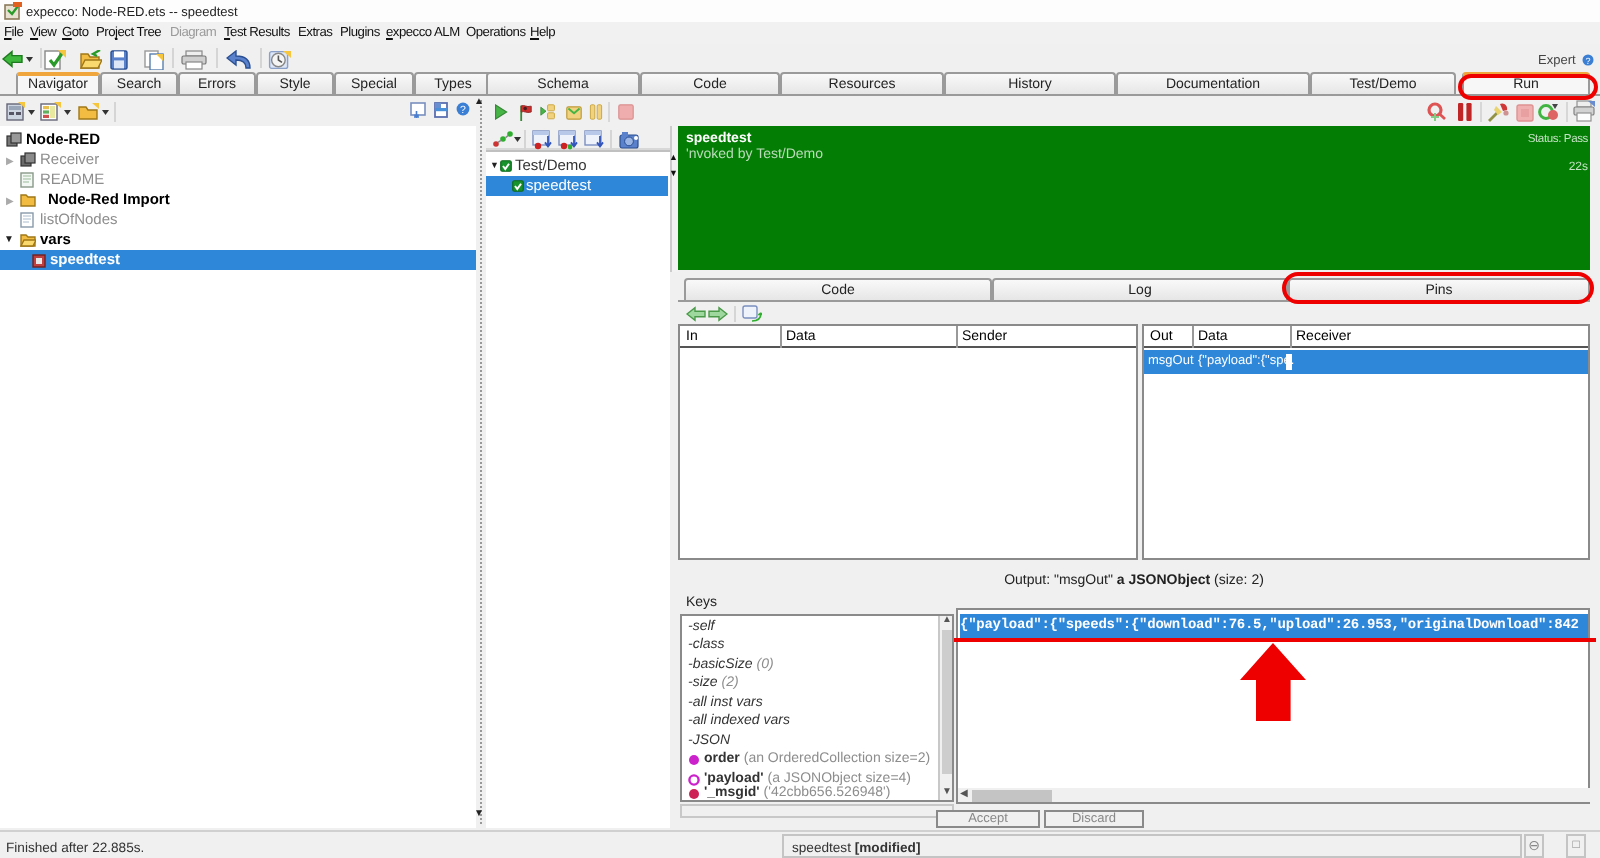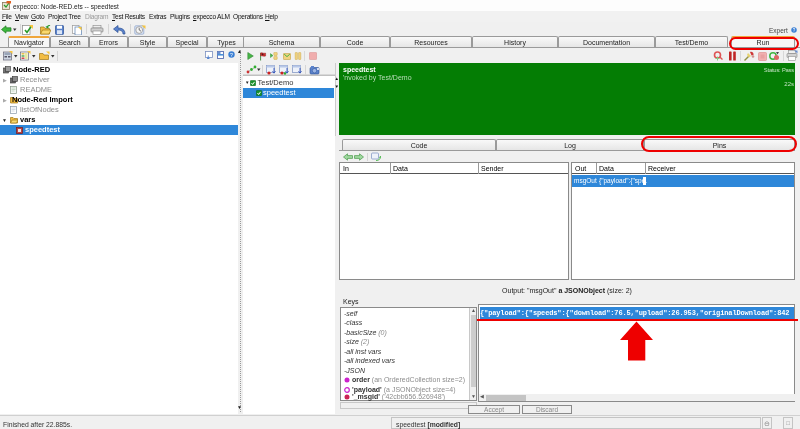--- a/index.html
+++ b/index.html
@@ -285,21 +285,21 @@
   <div class="trow gray" style="left:20px;top:12px">Receiver</div>
   <svg class="icon" style="left:10px;top:23px" width="7" height="8" viewBox="0 0 7 8">
       <rect x="0.5" y="0.5" width="6" height="7" fill="#f4f8f4" stroke="#889988" stroke-width="0.7"></rect>
       <path d="M1.5 2 l4 0 M1.5 3.5 l4 0 M1.5 5 l3 0" stroke="#99bb99" stroke-width="0.5"></path>
     </svg>
   <div class="trow gray" style="left:20px;top:22px">README</div>
   <span class="abs" style="left:3px;top:34px;color:#aaa;font-size:5px">▶</span>
   <svg class="icon" style="left:10px;top:33px" width="8" height="8" viewBox="0 0 8 8">
       <path d="M0.5 7 L0.5 1.5 L3 1.5 L4 2.5 L7.5 2.5 L7.5 7 Z" fill="#f2bc42" stroke="#a07818" stroke-width="0.7"></path>
     </svg>
-  <div class="trow bold" style="left:12px;top:32px">Node-Red Import</div>
+  <div class="trow bold" style="left:24px;top:32px">Node-Red Import</div>
   <svg class="icon" style="left:10px;top:43px" width="7" height="8" viewBox="0 0 7 8">
       <rect x="0.5" y="0.5" width="6" height="7" fill="#fff" stroke="#8899aa" stroke-width="0.7"></rect>
       <path d="M1.5 2 l4 0 M1.5 3.5 l4 0 M1.5 5 l3 0" stroke="#aabbcc" stroke-width="0.5"></path>
     </svg>
   <div class="trow gray" style="left:20px;top:42px">listOfNodes</div>
   <span class="abs" style="left:2px;top:54px;color:#222;font-size:5px">▼</span>
   <svg class="icon" style="left:10px;top:53px" width="8" height="8" viewBox="0 0 8 8">
       <path d="M0.5 7 L0.5 1.5 L3 1.5 L4 2.5 L7.5 2.5 L7.5 7 Z" fill="#f2bc42" stroke="#a07818" stroke-width="0.7"></path>
       <path d="M0.5 7 L2 4 L8 4 L6.5 7 Z" fill="#fad96e" stroke="#a07818" stroke-width="0.7"></path>
     </svg>

